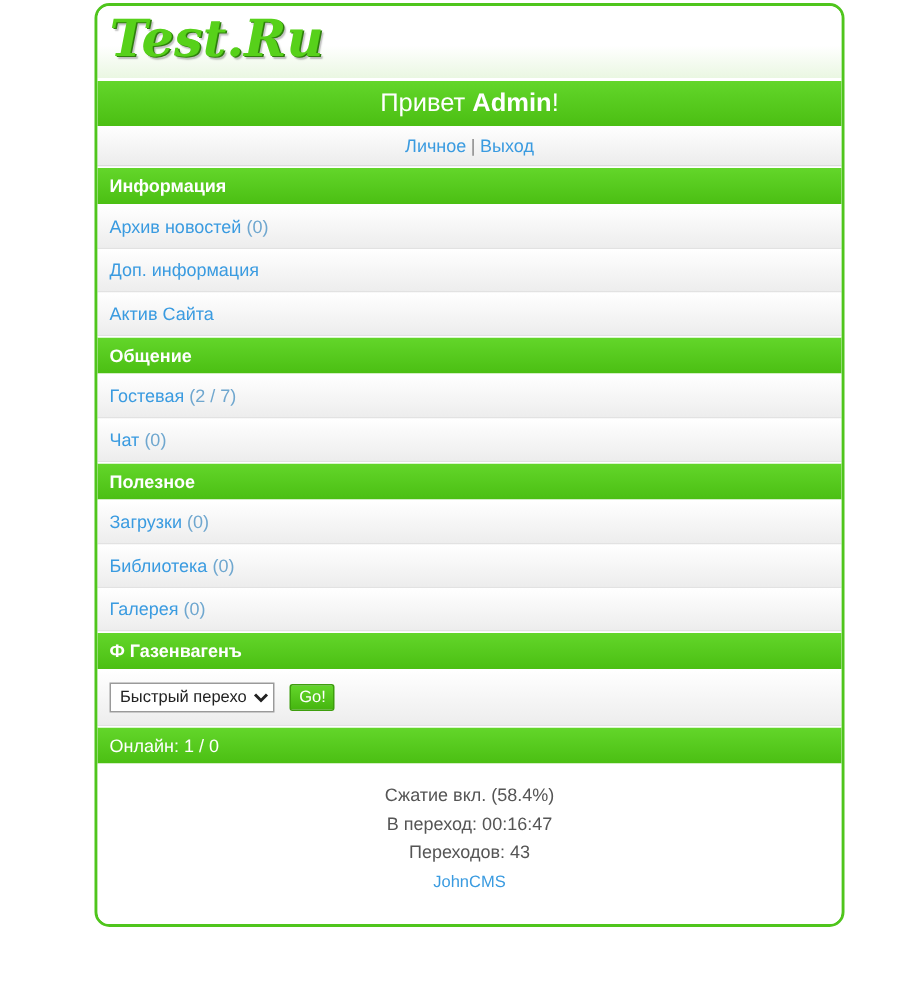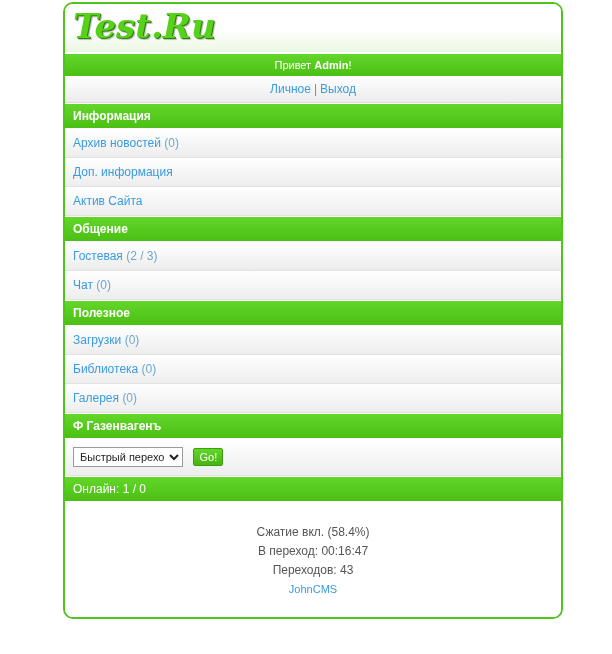--- a/index.html
+++ b/index.html
@@ -45,21 +45,21 @@
     font-size: 34px;
     font-style: italic;
     color: #57d11a;
     text-shadow: 1px 1px 0 #2e7f0d, 2px 2px 1px rgba(0,0,0,0.25);
     letter-spacing: 0px;
   }
   .greet-bar {
     background: #55cc1c;
     background: linear-gradient(to bottom, #63d62a 0%, #4bbf13 100%);
     text-align: center;
-    font-size: 11px;
+    font-size: 17px;
     color: #ffffff;
     padding: 5px 0 5px 0;
     border-top: 1px solid #ffffff;
   }
   .greet-bar .uname {
     color: #ffffff;
     font-weight: bold;
   }
   .links-bar {
     background: #f7f7f7;
@@ -132,21 +132,21 @@
   .online-bar {
     background: linear-gradient(to bottom, #63d62a 0%, #4bbf13 100%);
     color: #ffffff;
     font-size: 12px;
     padding: 5px 0 5px 8px;
     border-top: 1px solid #ffffff;
   }
   .footer {
     background: #ffffff;
     text-align: center;
-    padding: 22px 0 10px 0;
+    padding: 12px 0 10px 0;
     font-size: 12px;
     color: #555555;
     line-height: 19px;
   }
   .footer .cms {
     color: #3a9be0;
     font-size: 11px;
     text-decoration: none;
   }
   .bottom-pad {
@@ -180,21 +180,21 @@
     <div class="row">
       <a href="#">Доп. информация</a>
     </div>
     <div class="row">
       <a href="#">Актив Сайта</a>
     </div>
 
     <div class="cat">Общение</div>
     <div class="row">
       <a href="#">Гостевая</a>
-      <span class="cnt">(2 / 3)</span>
+      <span class="cnt">(2 / 7)</span>
     </div>
     <div class="row">
       <a href="#">Чат</a>
       <span class="cnt">(0)</span>
     </div>
 
     <div class="cat">Полезное</div>
     <div class="row">
       <a href="#">Загрузки</a>
       <span class="cnt">(0)</span>

